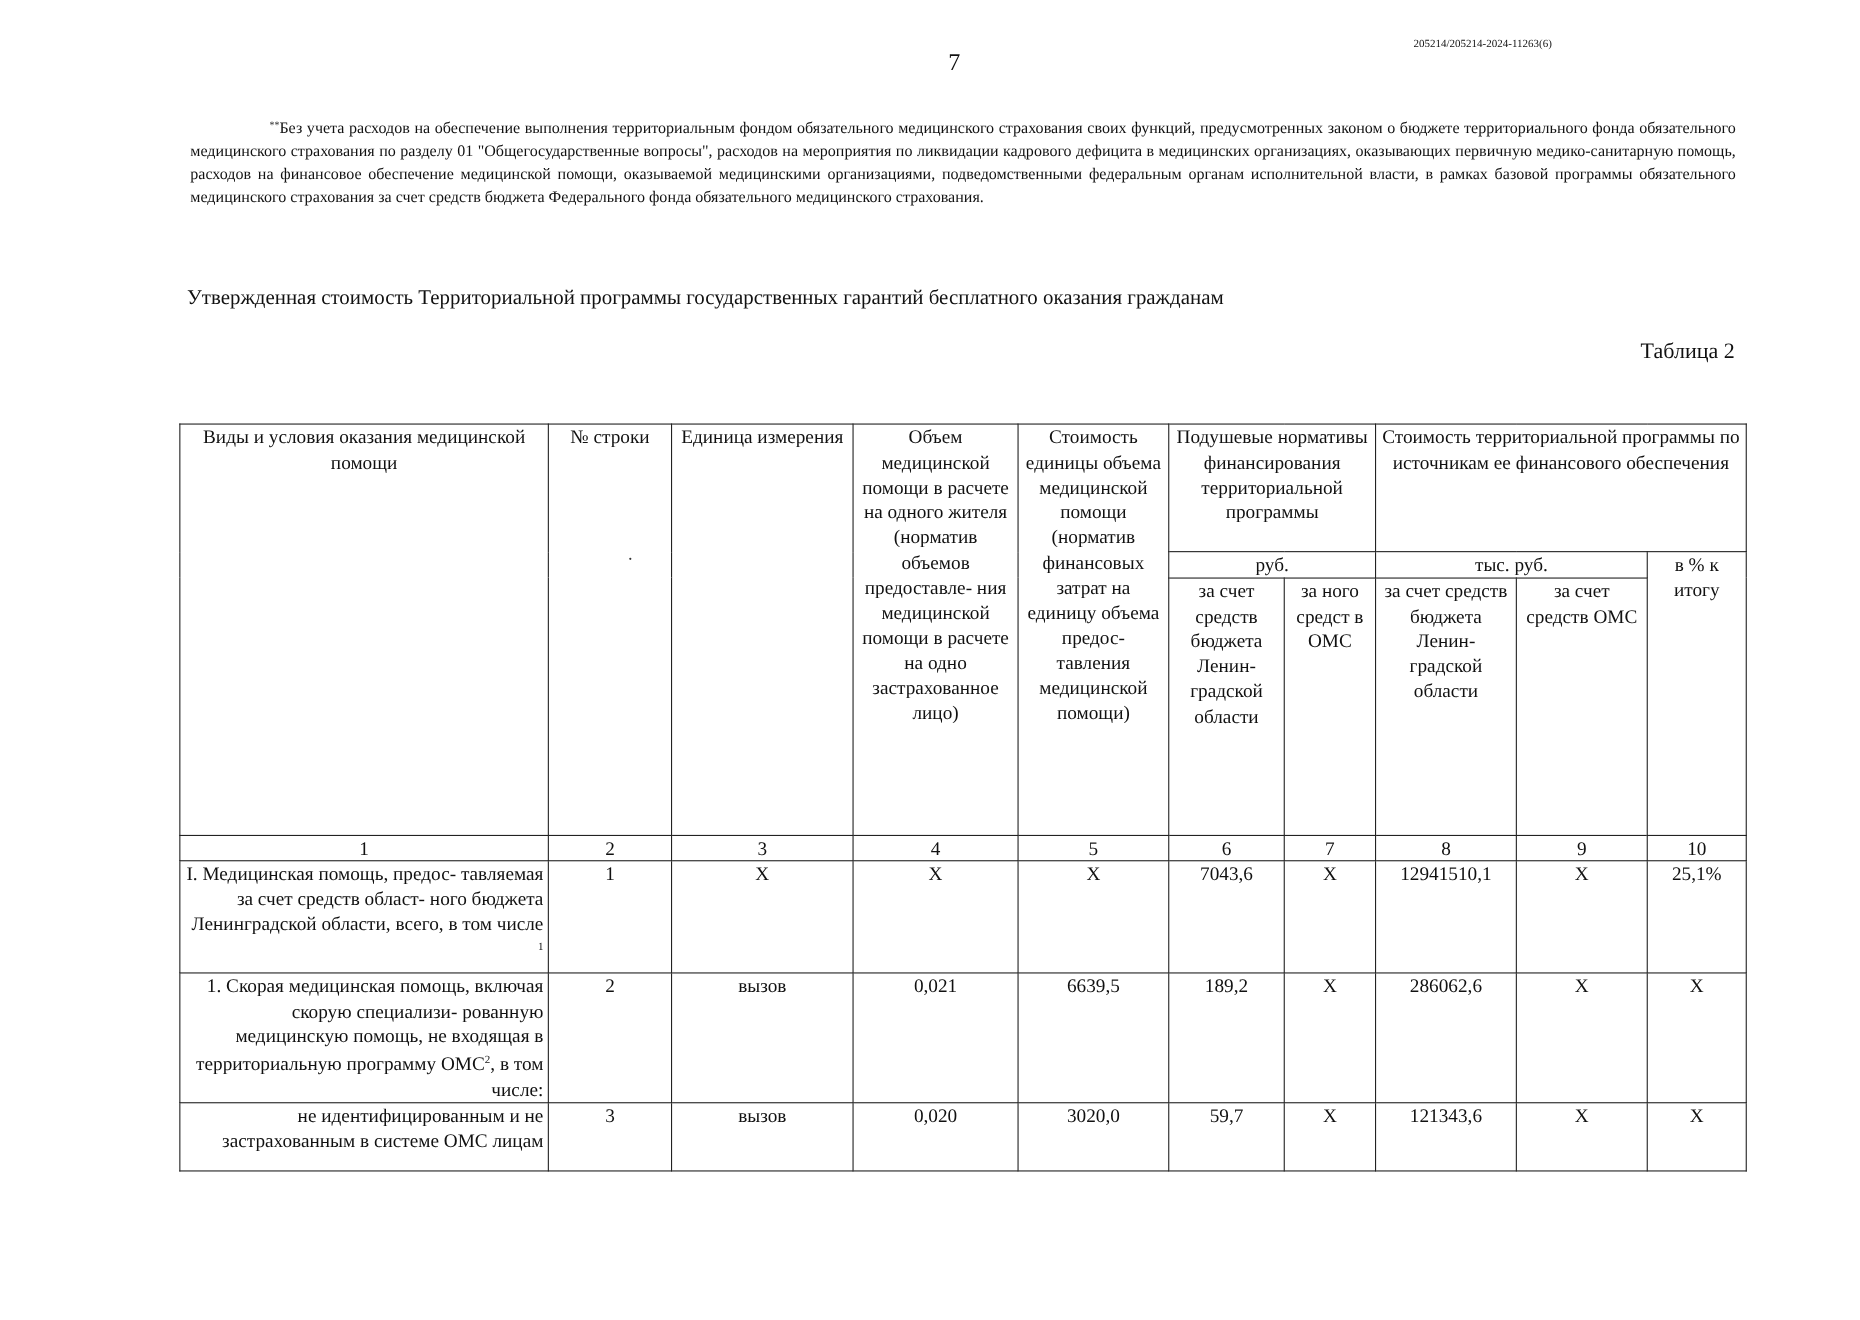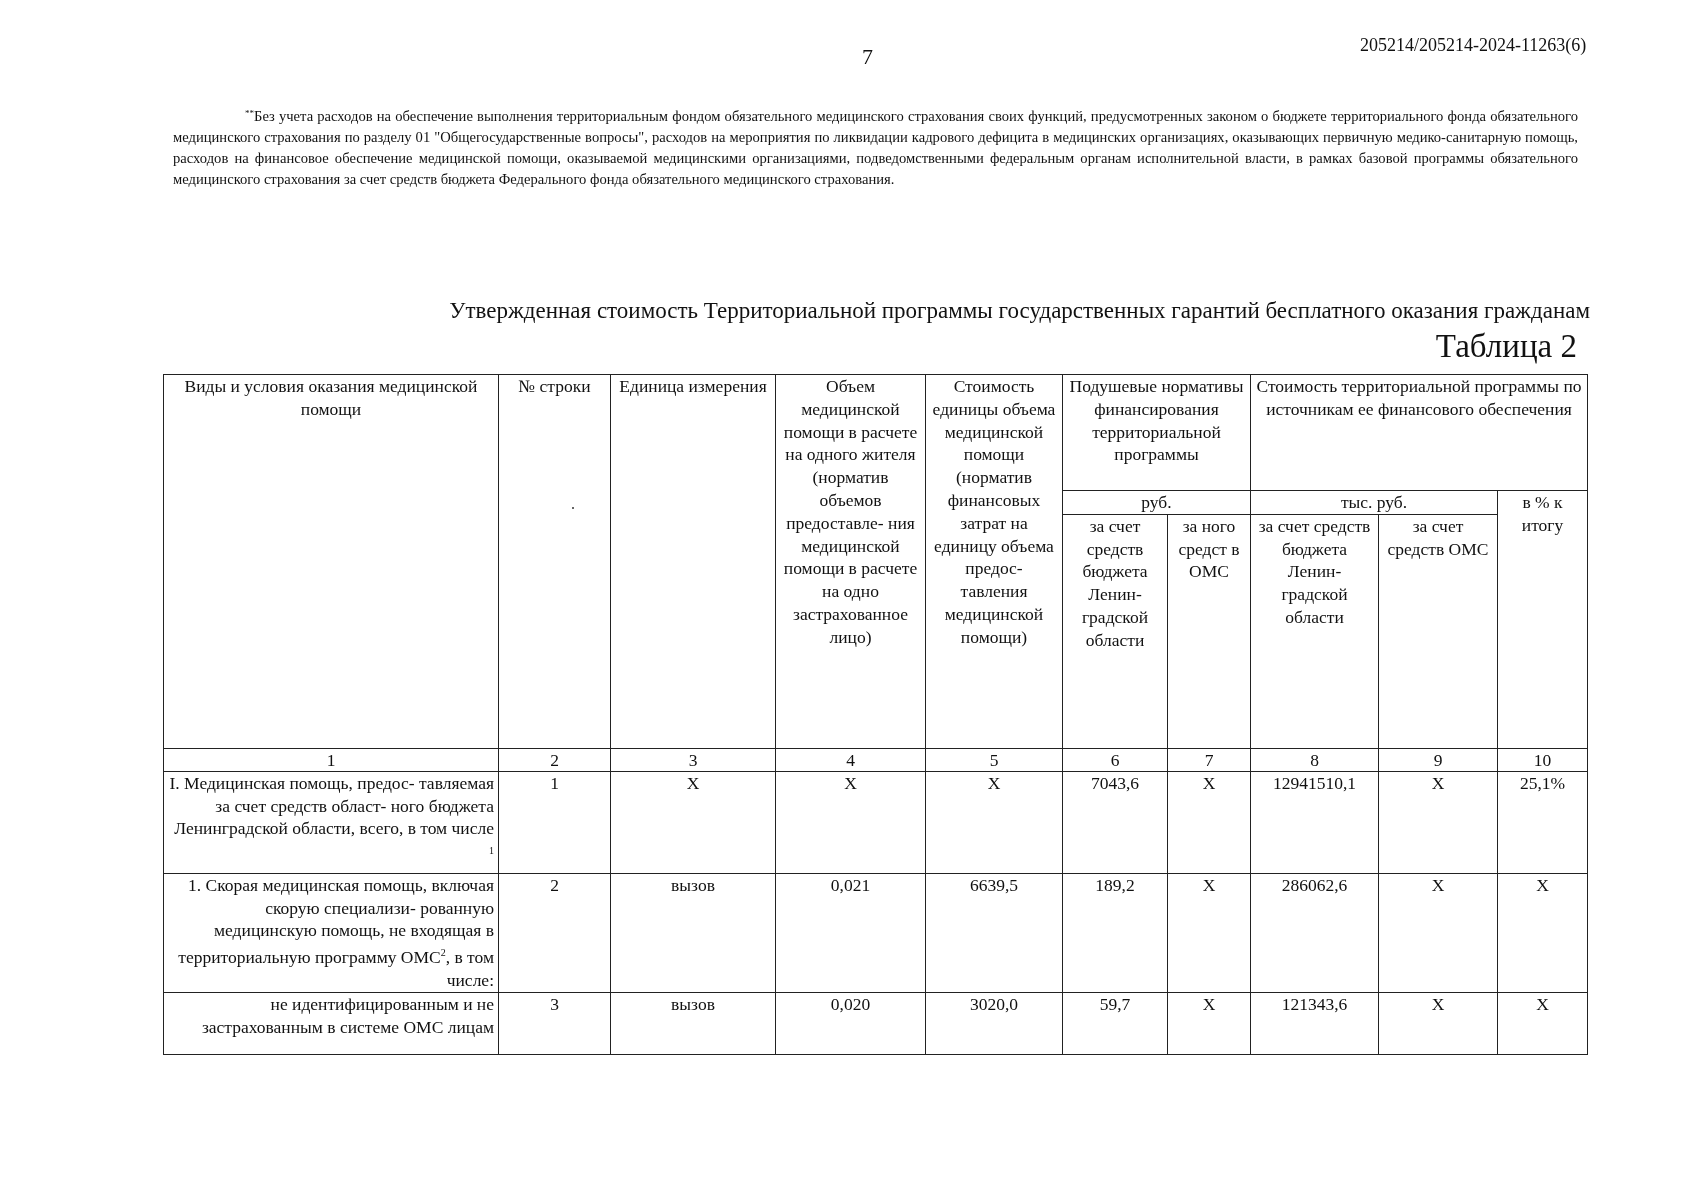--- a/index.html
+++ b/index.html
@@ -1,43 +1,43 @@
 <!DOCTYPE html>
 <html><head>
 <meta charset="utf-8">
 <style>
   html, body { margin: 0; padding: 0; background: #ffffff; }
   body {
     width: 1691px; height: 1200px; position: relative; overflow: hidden;
     font-family: "Liberation Serif", "DejaVu Serif", serif; color: #111111;
   }
   .doc-id {
-    position: absolute; left: 1360px; top: 35px;
-    font-size: 18px; letter-spacing: 0;
+    position: absolute; left: 1285px; top: 35px;
+    font-size: 10px; letter-spacing: 0;
   }
   .page-number {
     position: absolute; left: 862px; top: 44px;
     font-size: 22px;
   }
   .footnote {
     position: absolute; left: 173px; top: 103px; width: 1405px;
     font-size: 14.6px; line-height: 21px; text-align: justify;
     text-indent: 72px;
   }
   .footnote sup { font-size: 9px; vertical-align: 5px; }
   .title {
     position: absolute; left: 170px; top: 253px; width: 1420px;
-    font-size: 23px; line-height: 35px; text-align: right; margin-top: 40px;
+    font-size: 19px; line-height: 35px; text-align: left;
   }
   .table-label {
-    position: absolute; right: 114px; top: 328px;
-    font-size: 33px;
+    position: absolute; right: 114px; top: 308px;
+    font-size: 20px;
   }
   table.main {
-    position: absolute; left: 163px; top: 374px; width: 1424px;
+    position: absolute; left: 163px; top: 385px; width: 1424px;
     border-collapse: collapse; table-layout: fixed;
     font-size: 17.5px; line-height: 22.8px;
   }
   table.main td, table.main th {
     border: 1.4px solid #222222; padding: 0 4px; vertical-align: top;
     font-weight: normal;
   }
   table.main th { text-align: center; }
   .num-row td { text-align: center; height: 22px; line-height: 22px; border-top: 2.5px solid #222; }
   .data-row td { text-align: center; }

